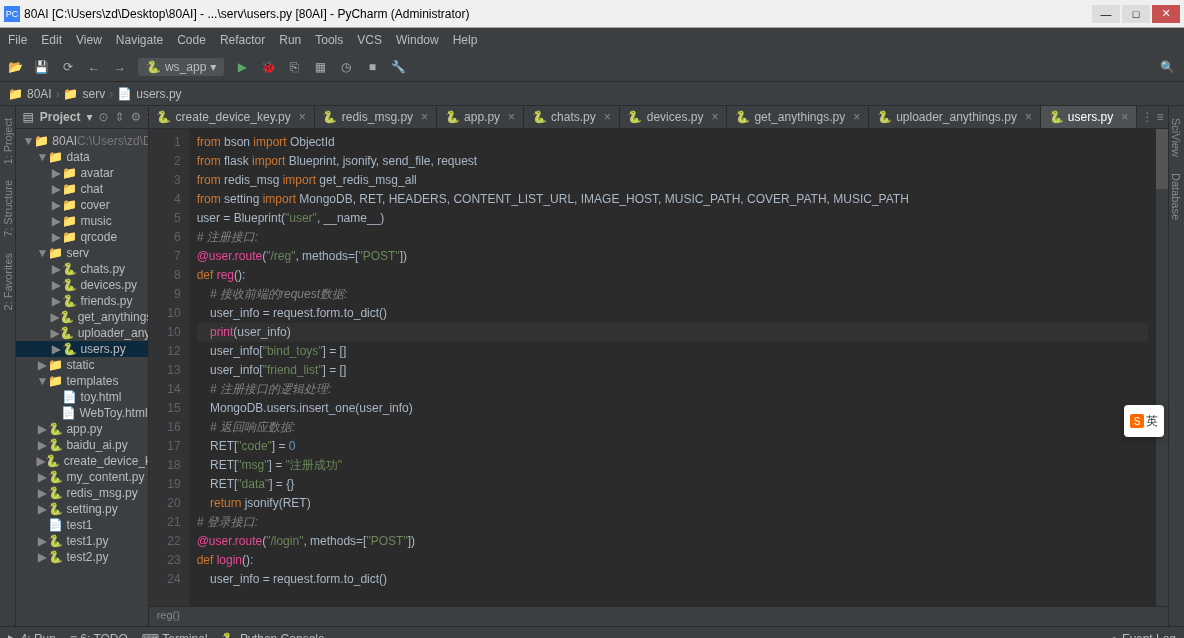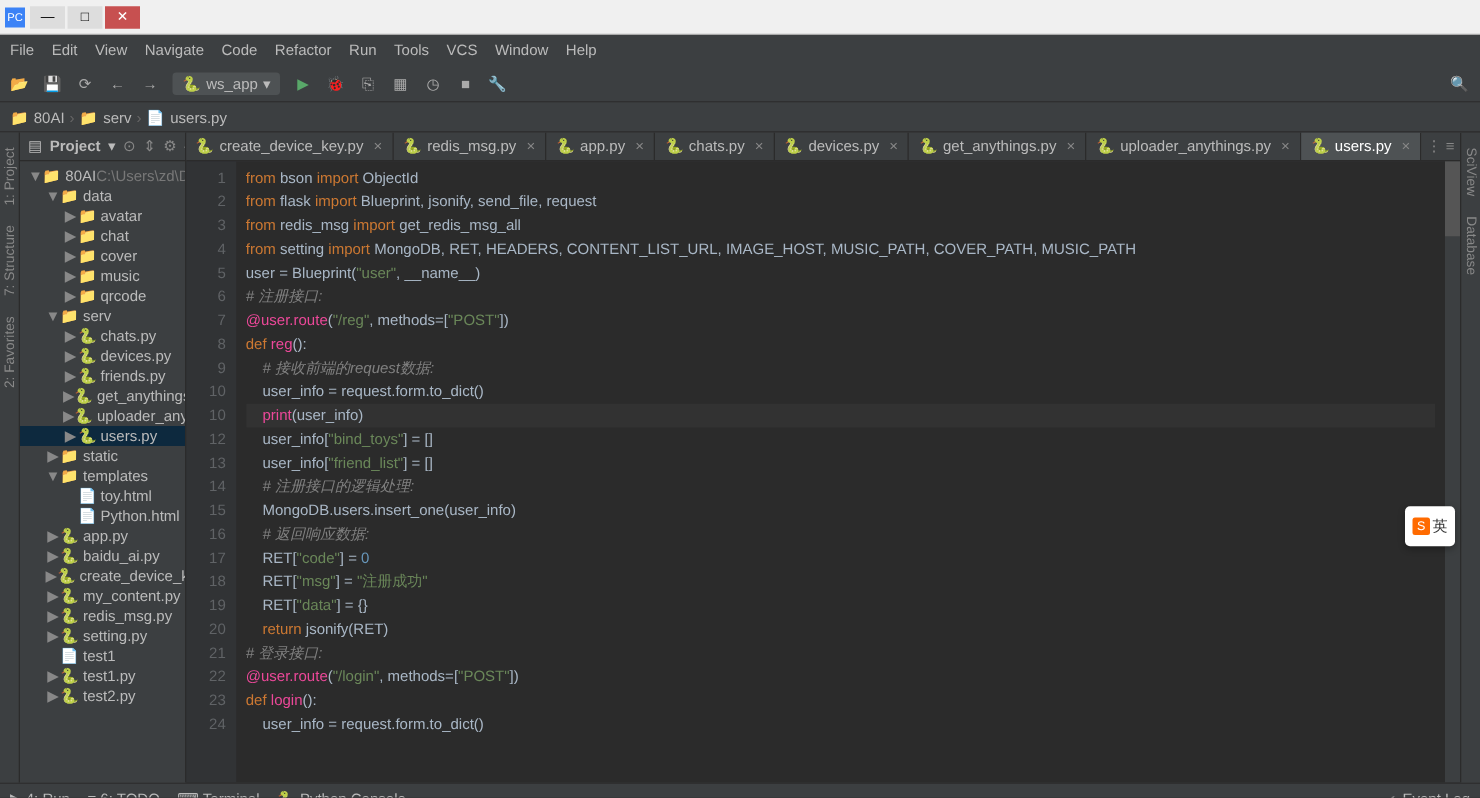--- a/index.html
+++ b/index.html
@@ -60,20 +60,21 @@
 .scroll-marker::before { content: ""; position: absolute; top: 0; left: 0; right: 0; height: 60px; background: #555; }
 .floating-ime { position: absolute; right: 20px; top: 405px; width: 40px; height: 32px; background: #fff; border-radius: 4px; box-shadow: 0 2px 6px rgba(0,0,0,.3); display: flex; align-items: center; justify-content: center; gap: 2px; }
 .ime-s { background: #ff6a00; color: #fff; width: 14px; height: 14px; border-radius: 2px; font-size: 10px; display: flex; align-items: center; justify-content: center; }
 .ime-lang { color: #333; font-size: 12px; }
 </style>
 </head>
 <body>
 
 <div class="title-bar">
   <div class="icon-pc">PC</div>
+  <div class="title-text">80AI [C:\Users\zd\Desktop\80AI] - ...\serv\users.py [80AI] - PyCharm (Administrator)</div>
   <div class="win-btns">
     <div class="win-btn win-min">—</div>
     <div class="win-btn win-max">□</div>
     <div class="win-btn win-close">✕</div>
   </div>
 </div>
 
 <div class="menu-bar" id="menu-bar">
     <span>File</span>
     <span>Edit</span>
@@ -216,21 +217,21 @@
           <span class="tree-label">templates</span>
         </div>
         <div class="tree-row" style="padding-left: 34px;">
           <span class="tree-arrow"></span>
           <span class="tree-ic">📄</span>
           <span class="tree-label">toy.html</span>
         </div>
         <div class="tree-row" style="padding-left: 34px;">
           <span class="tree-arrow"></span>
           <span class="tree-ic">📄</span>
-          <span class="tree-label">Python.html</span>
+          <span class="tree-label">WebToy.html</span>
         </div>
         <div class="tree-row" style="padding-left: 20px;">
           <span class="tree-arrow">▶</span>
           <span class="tree-ic">🐍</span>
           <span class="tree-label">app.py</span>
         </div>
         <div class="tree-row" style="padding-left: 20px;">
           <span class="tree-arrow">▶</span>
           <span class="tree-ic">🐍</span>
           <span class="tree-label">baidu_ai.py</span>
@@ -340,20 +341,21 @@
           <div>19</div>
           <div>20</div>
           <div>21</div>
           <div>22</div>
           <div>23</div>
           <div>24</div>
         </div>
       <div class="code" id="code"><div><span class="kw">from</span> bson <span class="kw">import</span> ObjectId</div><div><span class="kw">from</span> flask <span class="kw">import</span> Blueprint, jsonify, send_file, request</div><div><span class="kw">from</span> redis_msg <span class="kw">import</span> get_redis_msg_all</div><div><span class="kw">from</span> setting <span class="kw">import</span> MongoDB, RET, HEADERS, CONTENT_LIST_URL, IMAGE_HOST, MUSIC_PATH, COVER_PATH, MUSIC_PATH</div><div>user = Blueprint(<span class="str">"user"</span>, __name__)</div><div><span class="cmt"># 注册接口:</span></div><div><span class="fn">@user.route</span>(<span class="str">"/reg"</span>, methods=[<span class="str">"POST"</span>])</div><div><span class="kw">def</span> <span class="fn">reg</span>():</div><div>    <span class="cmt"># 接收前端的request数据:</span></div><div>    user_info = request.form.to_dict()</div><div class="caret-line">    <span class="fn">print</span>(user_info)</div><div>    user_info[<span class="str">"bind_toys"</span>] = []</div><div>    user_info[<span class="str">"friend_list"</span>] = []</div><div>    <span class="cmt"># 注册接口的逻辑处理:</span></div><div>    MongoDB.users.insert_one(user_info)</div><div>    <span class="cmt"># 返回响应数据:</span></div><div>    RET[<span class="str">"code"</span>] = <span class="num">0</span></div><div>    RET[<span class="str">"msg"</span>] = <span class="str">"注册成功"</span></div><div>    RET[<span class="str">"data"</span>] = {}</div><div>    <span class="kw">return</span> jsonify(RET)</div><div><span class="cmt"># 登录接口:</span></div><div><span class="fn">@user.route</span>(<span class="str">"/login"</span>, methods=[<span class="str">"POST"</span>])</div><div><span class="kw">def</span> <span class="fn">login</span>():</div><div>    user_info = request.form.to_dict()</div></div>
       <div class="scroll-marker"></div>
     </div>
+    <div class="breadcrumb-bottom">reg()</div>
   </div>
 
   <div class="right-gutter" id="right-gutter">
       <div>SciView</div>
       <div>Database</div>
     </div>
 </div>
 
 <div class="bottom-bar">
   <span>▶ <span>4: Run</span></span>

